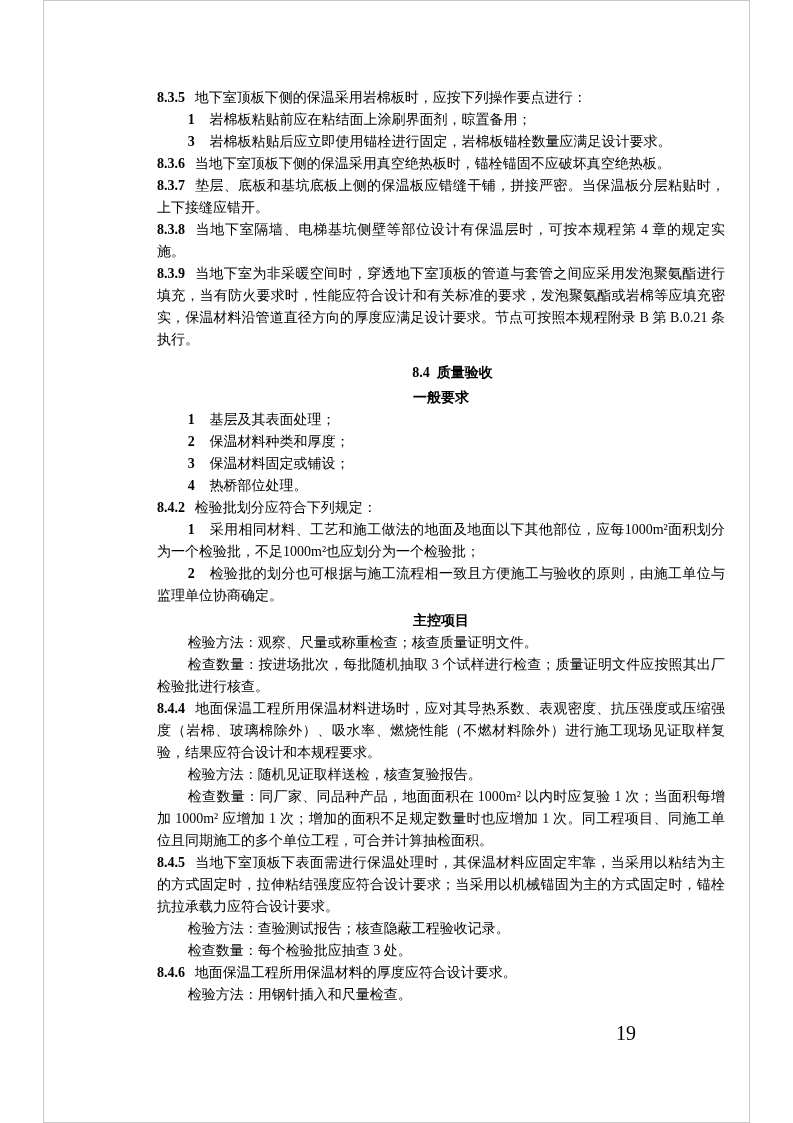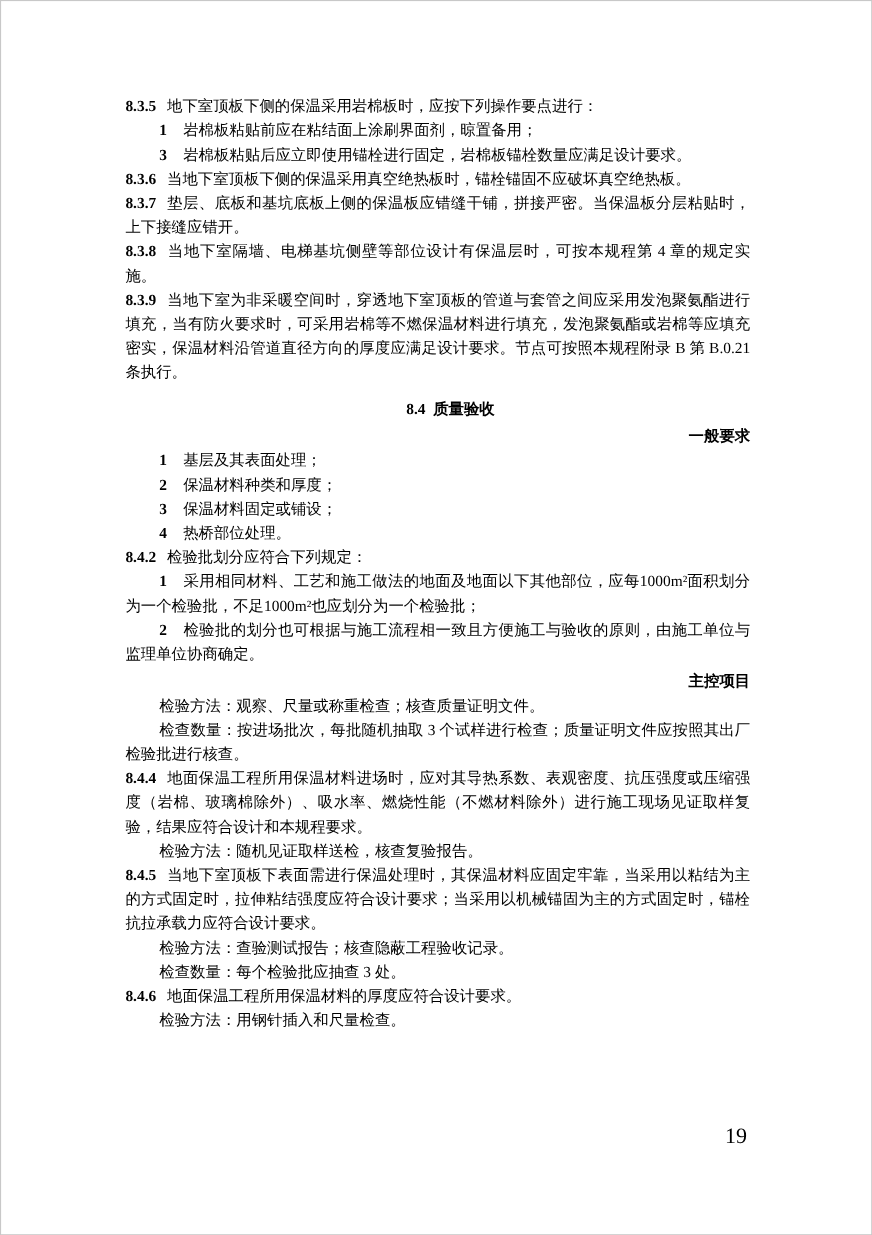--- a/index.html
+++ b/index.html
@@ -1,19 +1,19 @@
 <!DOCTYPE html>
 <html><head>
 <meta charset="utf-8">
 <style>
   * { box-sizing: border-box; }
   html, body { margin: 0; padding: 0; background: #ffffff; }
   .page {
     position: relative;
-    width: 793px;
+    width: 707px;
     height: 1123px;
     margin: 0 auto;
     background: #ffffff;
     border: 1px solid #c8c8c8;
     font-family: "Liberation Serif", "DejaVu Serif", serif;
     color: #000000;
     overflow: hidden;
   }
   .content {
     position: absolute;
@@ -33,21 +33,21 @@
   p.item { text-indent: 2.2em; }
   p.item .num { margin-right: 1.05em; }
   p.para { text-indent: 2.2em; }
   p.h1 {
     text-align: center;
     font-weight: bold;
     margin-top: 11px;
   }
   p.h1 .num { margin-right: 0.5em; margin-left: 23px; }
   p.h2 {
-    text-align: right;
+    text-align: center;
     font-weight: bold;
     margin-top: 3px;
   }
   .page-number {
     position: absolute;
     right: 113px;
     bottom: 80px;
     font-size: 20px;
     line-height: 18px;
   }
@@ -56,35 +56,36 @@
 <body>
 
 <div class="page">
   <div class="content" id="content">
       <p class="clause"><span class="num">8.3.5</span><span>地下室顶板下侧的保温采用岩棉板时，应按下列操作要点进行：</span></p>
       <p class="item"><span class="num">1</span><span>岩棉板粘贴前应在粘结面上涂刷界面剂，晾置备用；</span></p>
       <p class="item"><span class="num">3</span><span>岩棉板粘贴后应立即使用锚栓进行固定，岩棉板锚栓数量应满足设计要求。</span></p>
       <p class="clause"><span class="num">8.3.6</span><span>当地下室顶板下侧的保温采用真空绝热板时，锚栓锚固不应破坏真空绝热板。</span></p>
       <p class="clause"><span class="num">8.3.7</span><span>垫层、底板和基坑底板上侧的保温板应错缝干铺，拼接严密。当保温板分层粘贴时，上下接缝应错开。</span></p>
       <p class="clause"><span class="num">8.3.8</span><span>当地下室隔墙、电梯基坑侧壁等部位设计有保温层时，可按本规程第 4 章的规定实施。</span></p>
-      <p class="clause"><span class="num">8.3.9</span><span>当地下室为非采暖空间时，穿透地下室顶板的管道与套管之间应采用发泡聚氨酯进行填充，当有防火要求时，可采用岩棉等不燃保温材料进行填充，发泡聚氨酯或岩棉等应填充密实，保温材料沿管道直径方向的厚度应满足设计要求。节点可按照本规程附录 B 第 B.0.21 条执行。</span></p>
+      <p class="clause"><span class="num">8.3.9</span><span>当地下室为非采暖空间时，穿透地下室顶板的管道与套管之间应采用发泡聚氨酯进行填充，当有防火要求时，性能应符合设计和有关标准的要求，发泡聚氨酯或岩棉等应填充密实，保温材料沿管道直径方向的厚度应满足设计要求。节点可按照本规程附录 B 第 B.0.21 条执行。</span></p>
       <p class="h1"><span class="num">8.4</span><span>质量验收</span></p>
       <p class="h2"><span>一般要求</span></p>
       <p class="item"><span class="num">1</span><span>基层及其表面处理；</span></p>
       <p class="item"><span class="num">2</span><span>保温材料种类和厚度；</span></p>
       <p class="item"><span class="num">3</span><span>保温材料固定或铺设；</span></p>
       <p class="item"><span class="num">4</span><span>热桥部位处理。</span></p>
       <p class="clause"><span class="num">8.4.2</span><span>检验批划分应符合下列规定：</span></p>
       <p class="item"><span class="num">1</span><span>采用相同材料、工艺和施工做法的地面及地面以下其他部位，应每1000m²面积划分为一个检验批，不足1000m²也应划分为一个检验批；</span></p>
       <p class="item"><span class="num">2</span><span>检验批的划分也可根据与施工流程相一致且方便施工与验收的原则，由施工单位与监理单位协商确定。</span></p>
       <p class="h2"><span>主控项目</span></p>
       <p class="para"><span>检验方法：观察、尺量或称重检查；核查质量证明文件。</span></p>
       <p class="para"><span>检查数量：按进场批次，每批随机抽取 3 个试样进行检查；质量证明文件应按照其出厂检验批进行核查。</span></p>
       <p class="clause"><span class="num">8.4.4</span><span>地面保温工程所用保温材料进场时，应对其导热系数、表观密度、抗压强度或压缩强度（岩棉、玻璃棉除外）、吸水率、燃烧性能（不燃材料除外）进行施工现场见证取样复验，结果应符合设计和本规程要求。</span></p>
       <p class="para"><span>检验方法：随机见证取样送检，核查复验报告。</span></p>
+      <p class="para"><span>检查数量：同厂家、同品种产品，地面面积在 1000m² 以内时应复验 1 次；当面积每增加 1000m² 应增加 1 次；增加的面积不足规定数量时也应增加 1 次。同工程项目、同施工单位且同期施工的多个单位工程，可合并计算抽检面积。</span></p>
       <p class="clause"><span class="num">8.4.5</span><span>当地下室顶板下表面需进行保温处理时，其保温材料应固定牢靠，当采用以粘结为主的方式固定时，拉伸粘结强度应符合设计要求；当采用以机械锚固为主的方式固定时，锚栓抗拉承载力应符合设计要求。</span></p>
       <p class="para"><span>检验方法：查验测试报告；核查隐蔽工程验收记录。</span></p>
       <p class="para"><span>检查数量：每个检验批应抽查 3 处。</span></p>
       <p class="clause"><span class="num">8.4.6</span><span>地面保温工程所用保温材料的厚度应符合设计要求。</span></p>
       <p class="para"><span>检验方法：用钢针插入和尺量检查。</span></p>
     </div>
   <div class="page-number">19</div>
 </div>
 
 </body></html>

